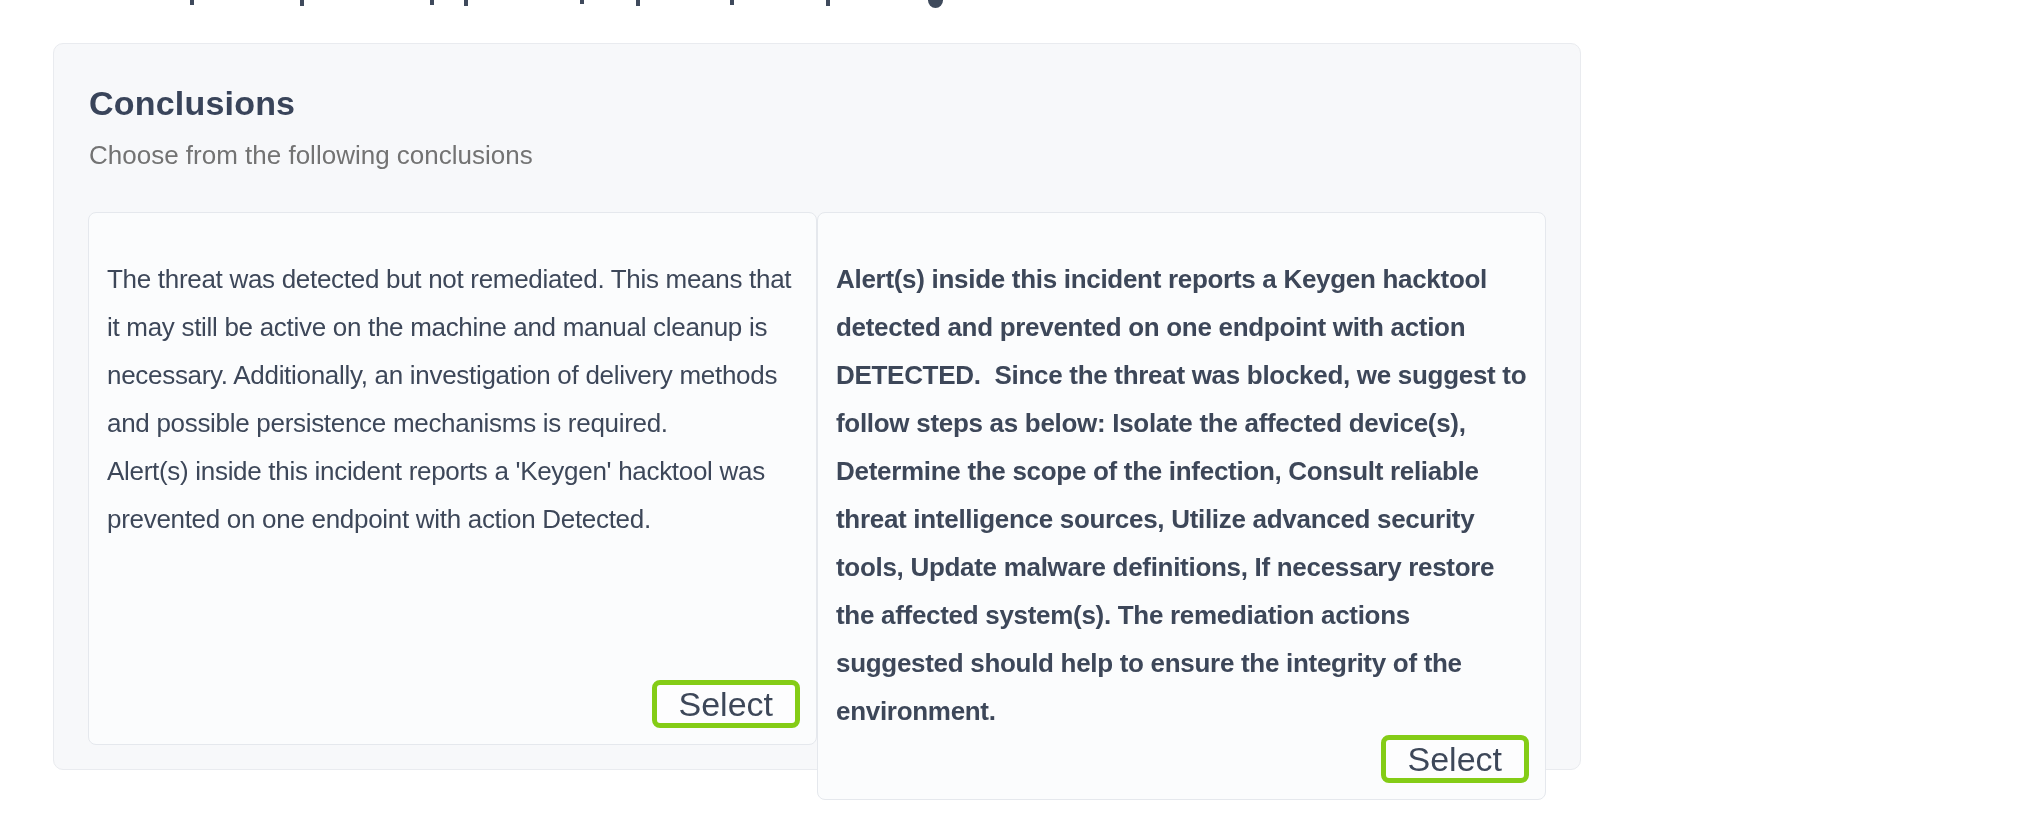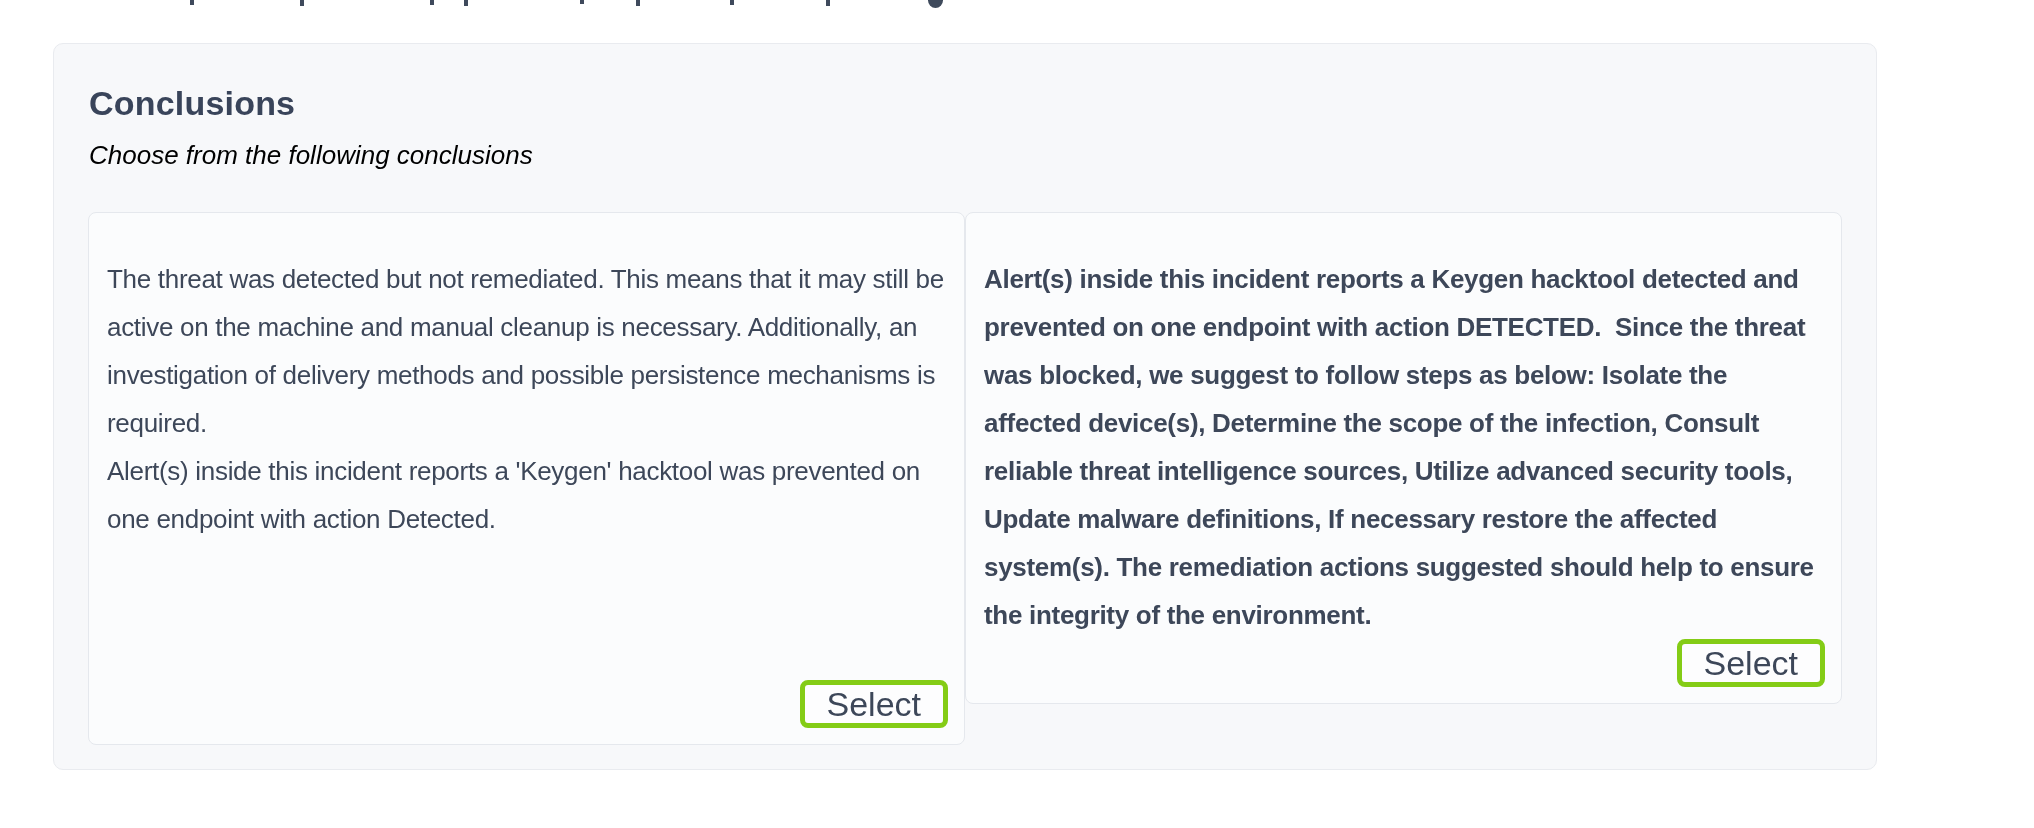--- a/index.html
+++ b/index.html
@@ -34,42 +34,41 @@
   .frag-e { left: 580px; width: 4px; height: 4px; }
   .frag-f { left: 636px; width: 4px; height: 6px; }
   .frag-g { left: 730px; width: 4px; height: 5px; }
   .frag-h { left: 826px; width: 4px; height: 6px; }
   .frag-blob { left: 928px; width: 15px; height: 8px; border-radius: 0 0 8px 8px; }
 
   
   .panel {
     position: absolute;
     left: 53px; top: 43px;
-    width: 1824px; height: 727px;
+    width: 1528px; height: 727px;
     box-sizing: border-box;
     background: #f7f8fa;
     border: 1px solid #e9ebef;
     border-radius: 10px;
     padding: 34px;
   }
   .panel-title {
     margin: 4px 0 0 1px;
     font-size: 34px;
     line-height: 42px;
     font-weight: 700;
     color: #39445a;
     letter-spacing: 0.2px;
   }
   .panel-subtitle {
     margin: 14px 0 0 1px;
     font-size: 26px;
     line-height: 34px;
     font-weight: 400;
-    color: #000000;
-    font-style: italic;
+    color: #737373;
   }
 
   
   .cards {
     display: flex;
     gap: 0;
     margin-top: 40px;
     align-items: flex-start;
   }
   .card {

